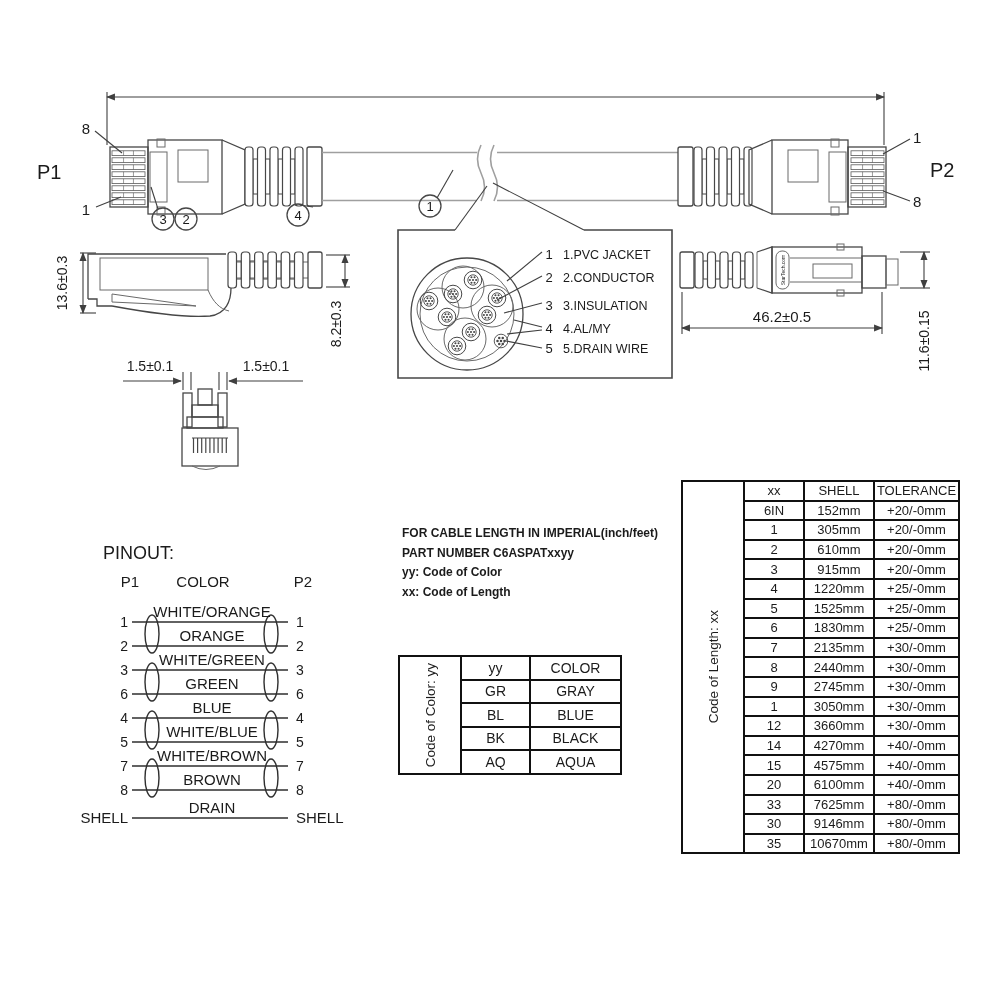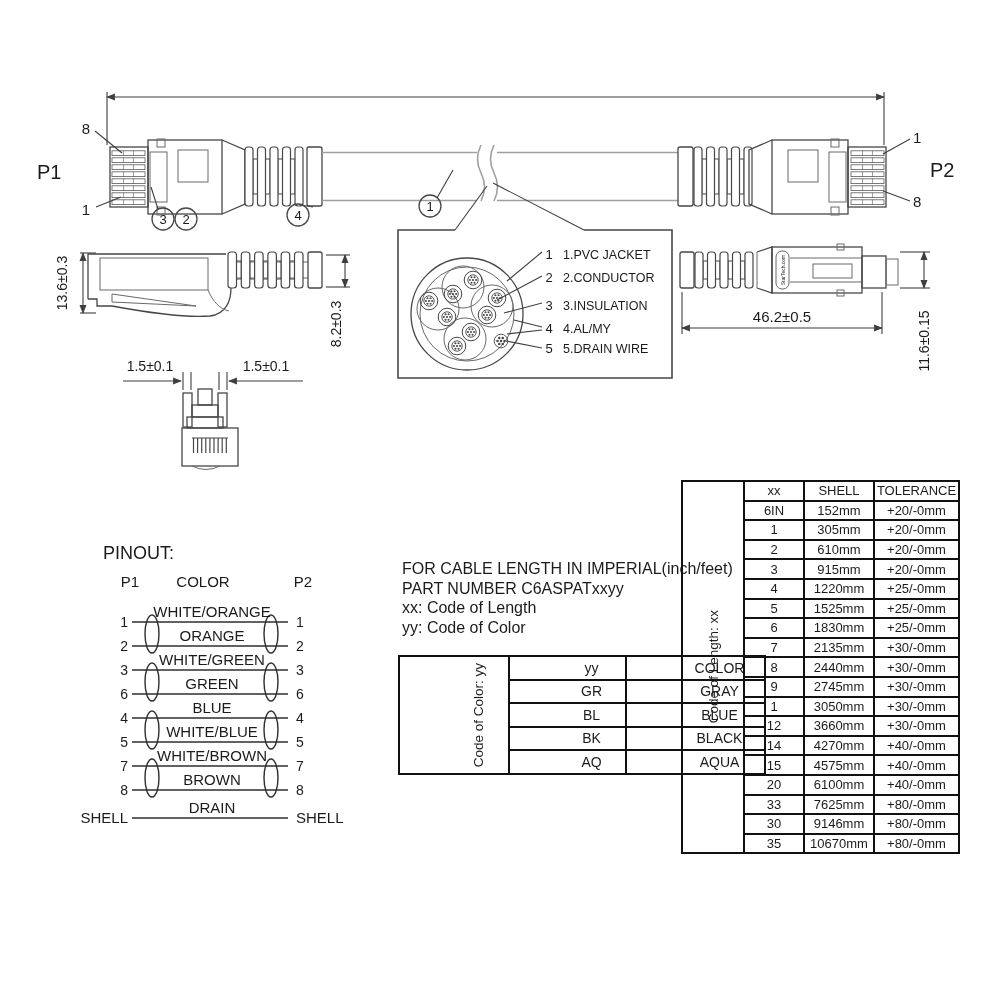--- a/index.html
+++ b/index.html
@@ -6,25 +6,25 @@
   .canvas{position:relative;width:1000px;height:1000px;background:#fff;overflow:hidden;
           font-family:"Liberation Sans",sans-serif;color:#1b1b1b;}
   svg text{font-family:"Liberation Sans",sans-serif;fill:#1b1b1b;}
   .ln{stroke:#474747;fill:none;stroke-width:1.3;}
   .thin{stroke:#6a6a6a;fill:none;stroke-width:1;}
   .dim{stroke:#3f3f3f;fill:none;stroke-width:1.1;}
   .cable{stroke:#9f9f9f;fill:none;stroke-width:1.6;}
   .pinline{stroke:#2e2e2e;fill:none;stroke-width:1.4;}
   .t14{font-size:14px;} .t15{font-size:15px;} .t13{font-size:13px;}
   .t20{font-size:20px;} .t18{font-size:18px;} .t12{font-size:12.5px;}
-  .info{position:absolute;left:402px;top:559px;font-size:16px;font-weight:normal;line-height:19.5px;}
+  .info{position:absolute;left:402px;top:524px;font-size:12px;font-weight:bold;line-height:19.5px;}
   table{border-collapse:collapse;table-layout:fixed;}
   td,th{border:2px solid #111;padding:0;text-align:center;font-weight:normal;overflow:hidden;}
   .ctab{position:absolute;left:398px;top:655px;}
-  .ctab td{height:21.5px;font-size:14px;padding-left:48px;}
+  .ctab td{height:21.5px;font-size:14px;}
   .ltab{position:absolute;left:681px;top:480px;}
   .ltab td{height:17.6px;font-size:13px;border-radius:6px;}
   .vcell{writing-mode:vertical-rl;transform:rotate(180deg);font-size:13.5px;text-align:center;}
 </style>
 </head>
 <body>
 
 <div class="canvas">
 
 <svg width="1000" height="1000" viewBox="0 0 1000 1000" style="position:absolute;left:0;top:0;">
@@ -457,22 +457,22 @@
       <text class="t15" x="128" y="823" text-anchor="end">SHELL</text>
       <text class="t15" x="212" y="813" text-anchor="middle">DRAIN</text>
       <text class="t15" x="296" y="823">SHELL</text>
     </g>
   </g>
 </svg>
 
 <div class="info">
   <div>FOR CABLE LENGTH IN IMPERIAL(inch/feet)</div>
   <div>PART NUMBER C6ASPATxxyy</div>
+  <div>yy: Code of Color</div>
   <div>xx: Code of Length</div>
-  <div>yy: Code of Color</div>
 </div>
 
 <table class="ctab">
   <tbody>
         <tr>
     <td rowspan="5" style="width:43px">
             <div class="vcell" style="margin:0 auto">Code of Color: yy</div>
           </td>
     <td style="width:67px">yy</td>
     <td style="width:89px">COLOR</td>

